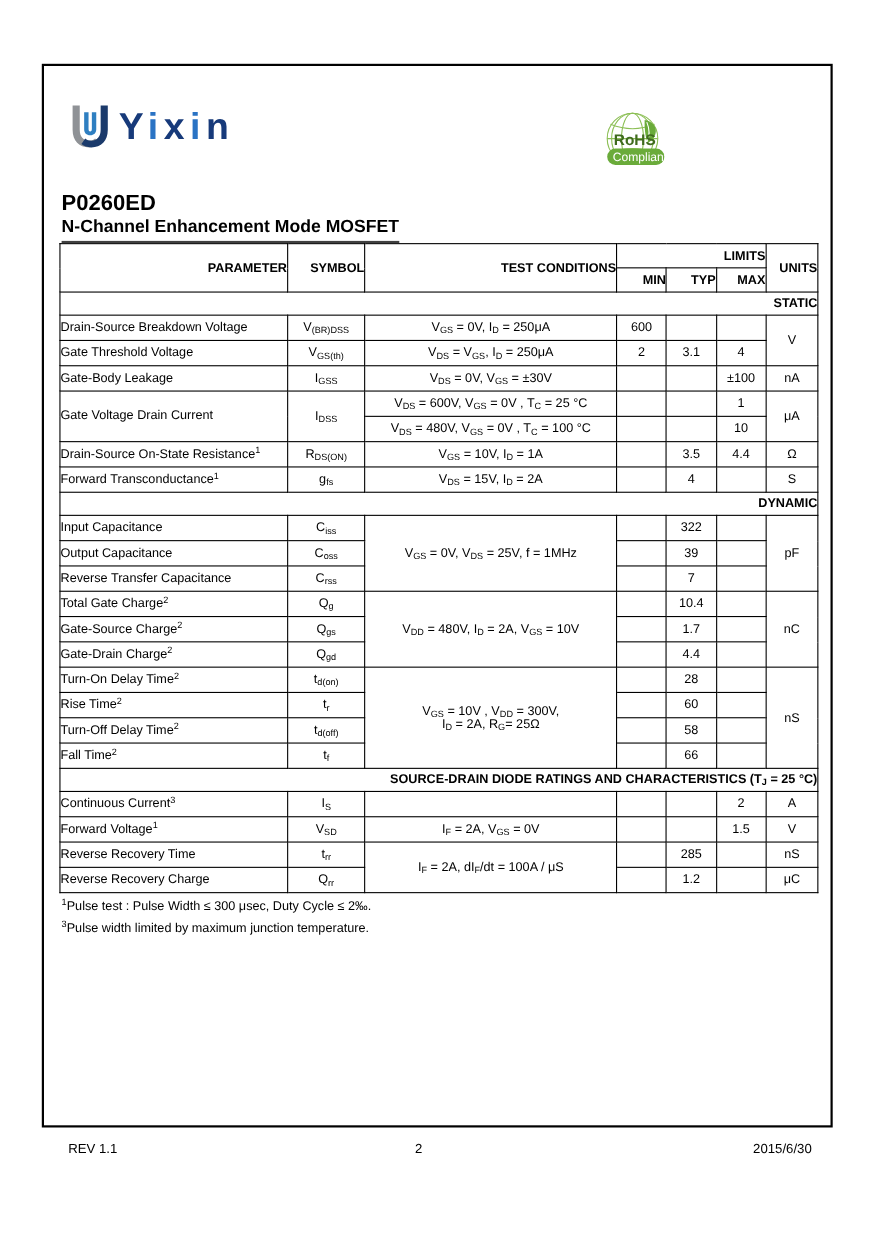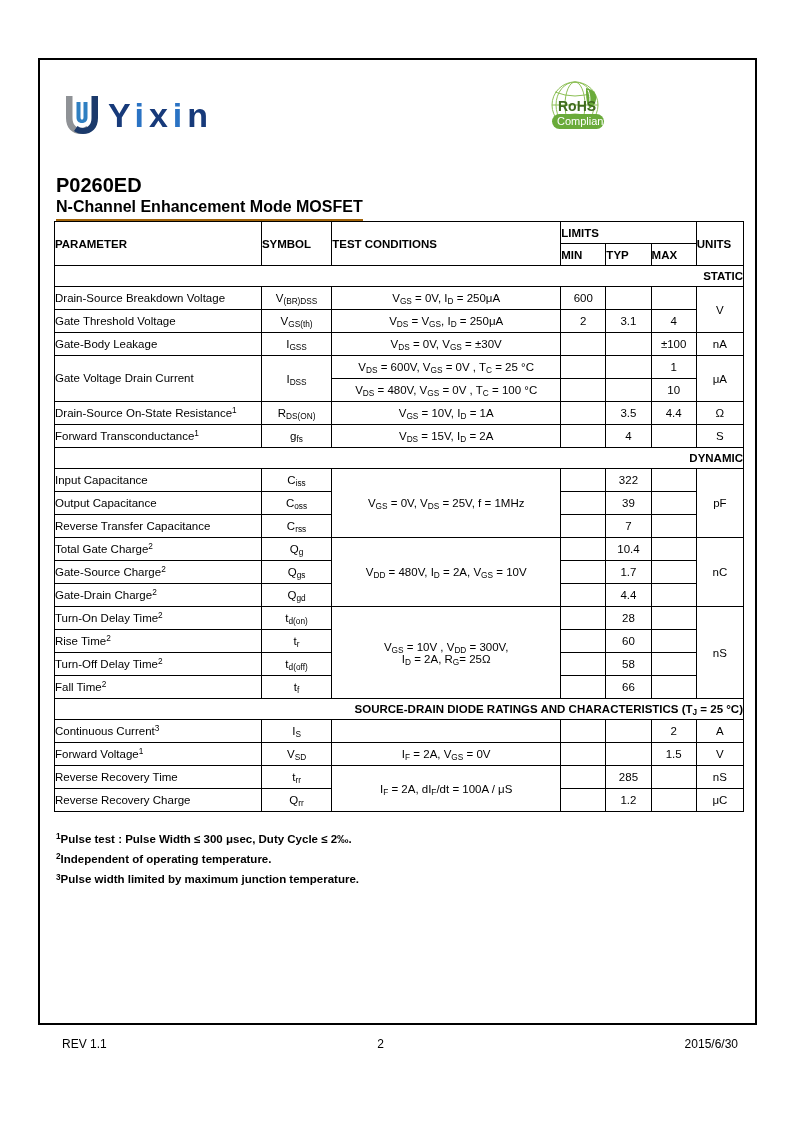--- a/index.html
+++ b/index.html
@@ -55,39 +55,39 @@
     font-weight: bold;
     letter-spacing: 5px;
     line-height: 1;
   }
   .lw-dark { color: #173a7a; }
   .lw-light { color: #2a73c4; }
 
   .rohs {
     position: absolute;
     right: 10px;
-    top: 4px;
+    top: 25px;
     width: 78px;
     height: 62px;
   }
 
   
   .part-number {
     font-size: 20px;
     font-weight: bold;
     margin: 22px 0 0 2px;
     letter-spacing: 0px;
   }
   .part-subtitle {
     font-size: 16px;
     font-weight: bold;
     margin: 1px 0 0 2px;
     padding-bottom: 3px;
     display: inline-block;
-    border-bottom: 2px solid #a16207;
+    border-bottom: 2px solid #404040;
   }
 
   .section-title {
     font-size: 14.5px;
     font-weight: bold;
     margin: 30px 0 5px 2px;
   }
 
   
   table.ec {
@@ -96,21 +96,21 @@
     table-layout: fixed;
     font-size: 11.5px;
   }
   table.ec td, table.ec th {
     border: 1px solid #000;
     padding: 0;
     vertical-align: middle;
   }
   table.ec th {
     font-weight: bold;
-    text-align: left;
+    text-align: right;
     font-size: 11.5px;
     height: 21px;
   }
   .col-param  { width: 206px; }
   .col-symbol { width: 70px; }
   .col-cond   { width: 228px; }
   .col-min    { width: 45px; }
   .col-typ    { width: 45px; }
   .col-max    { width: 45px; }
   .col-units  { width: 47px; }
@@ -142,25 +142,24 @@
   }
   sup {
     font-size: 0.72em;
     vertical-align: baseline;
     position: relative;
     top: -0.45em;
   }
 
   
   .footnotes {
-    margin-top: 17px;
+    margin-top: 2px;
     margin-left: 2px;
     font-size: 11.5px;
     line-height: 1.75;
-    font-weight: bold;
   }
   .footnotes div { white-space: nowrap; }
 
   
   .footer {
     position: absolute;
     left: 54px;
     top: 1037px;
     width: 690px;
     display: flex;
@@ -422,21 +421,20 @@
           <td class="num">1.2</td>
           <td class="num"></td>
           <td class="unit">μC</td>
         </tr>
       </tbody>
   </table>
 
   
   <div class="footnotes" id="footnotes">
       <div><sup>1</sup>Pulse test : Pulse Width ≤ 300 μsec, Duty Cycle ≤ 2‰.</div>
-      <div><sup>2</sup>Independent of operating temperature.</div>
       <div><sup>3</sup>Pulse width limited by maximum junction temperature.</div>
     </div>
 </div>
 
 <div class="footer">
   <span class="rev">REV 1.1</span>
   <span class="pg">2</span>
   <span class="date">2015/6/30</span>
 </div>
 

